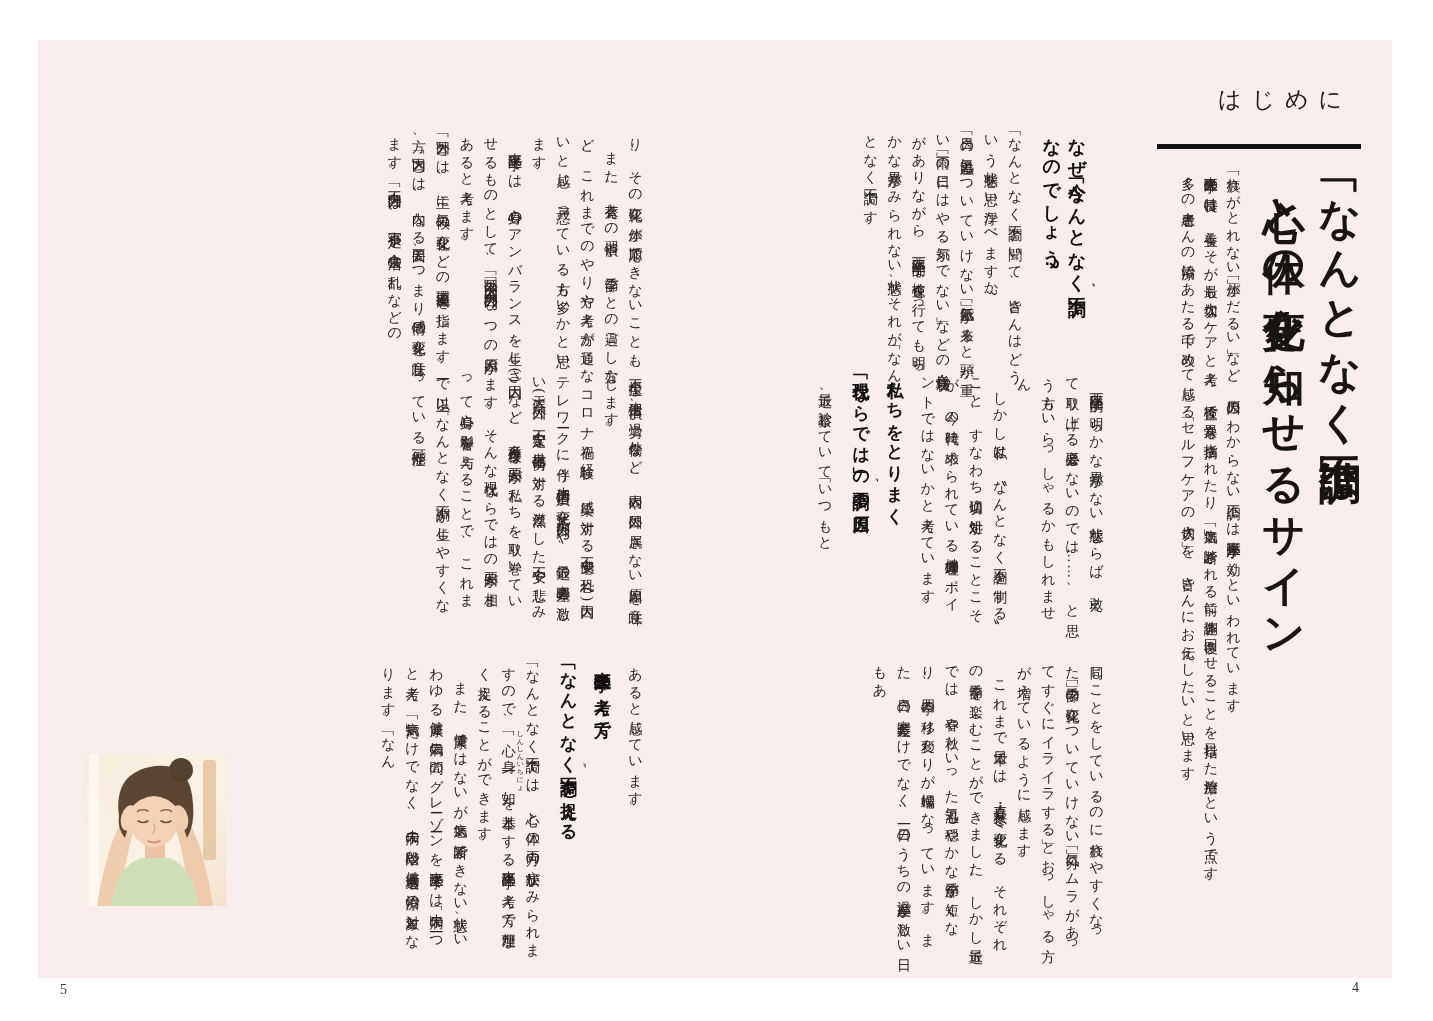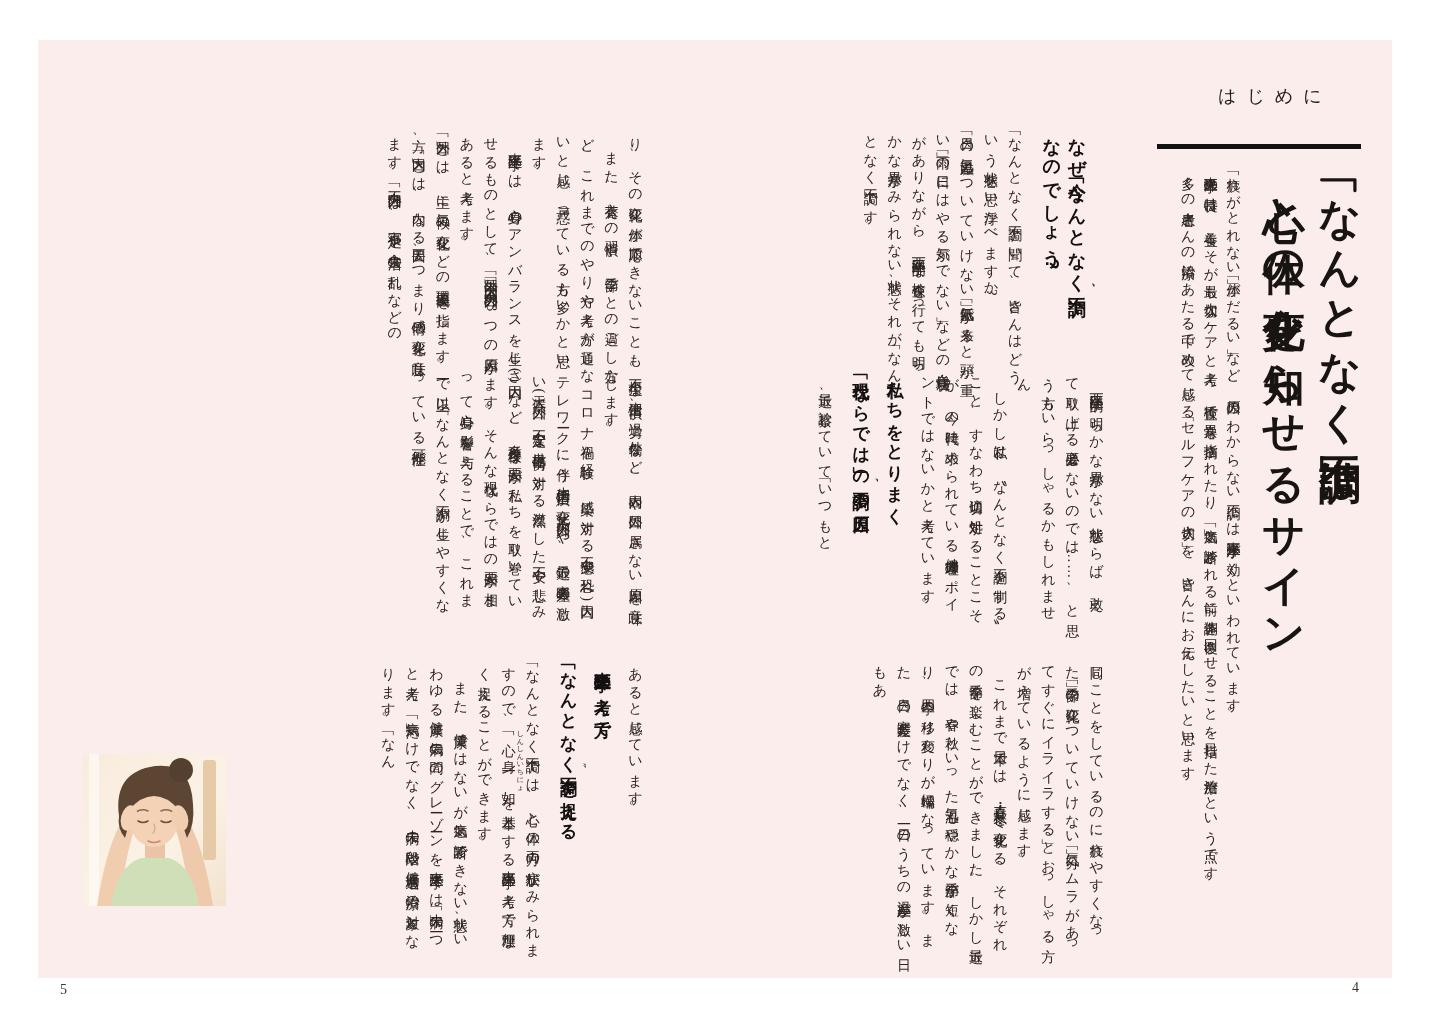--- a/index.html
+++ b/index.html
@@ -10,21 +10,21 @@
     overflow:hidden;
     font-family:"Liberation Serif", serif;
   }
   .spread{
     position:absolute;left:38px;top:40px;width:1354px;height:938px;
     background:#faedeb;
   }
   
   .kicker{
     position:absolute;left:1180px;top:44px;
-    font-size:18px;letter-spacing:10px;color:#201c1a;
+    font-size:23px;letter-spacing:10px;color:#201c1a;
     font-family:"Liberation Serif", serif;
   }
   .rule{
     position:absolute;left:1119px;top:104px;width:204px;height:5px;
     background:#121212;
   }
   .title-block{
     position:absolute;left:1208px;top:126px;width:122px;height:800px;
     writing-mode:vertical-rl;text-orientation:mixed;
     font-size:42px;line-height:1.34;letter-spacing:3px;

